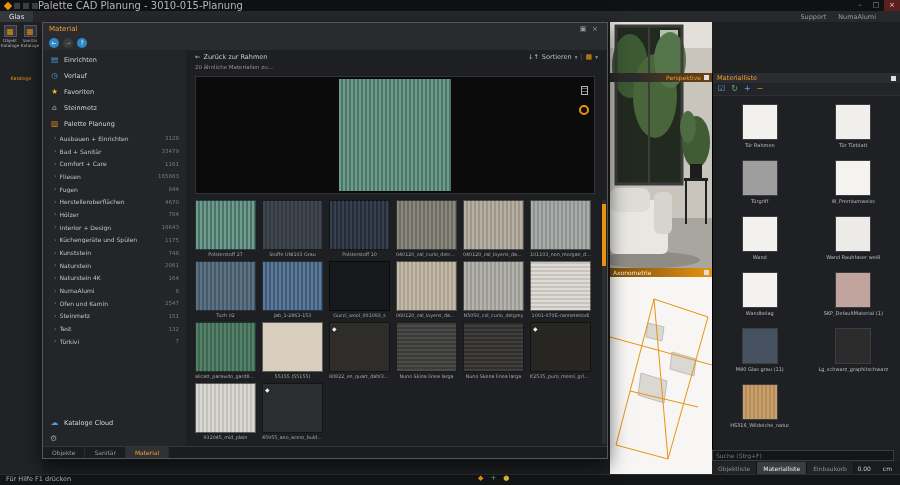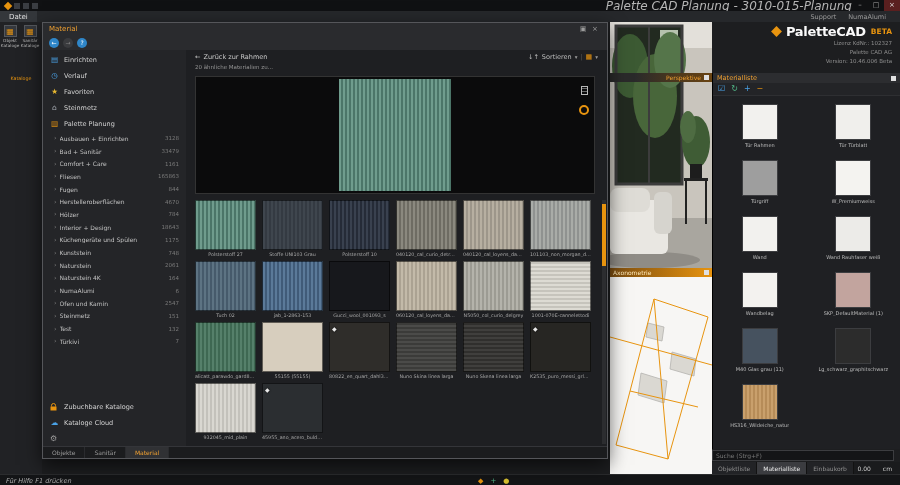--- a/index.html
+++ b/index.html
@@ -5,29 +5,29 @@
   * { margin:0; padding:0; box-sizing:border-box; }
   html,body { background:#000; }
   body { font-family:"DejaVu Sans", sans-serif; }
   .app { position:relative; width:900px; height:485px; background:#1d1e20; overflow:hidden; color:#c8c8c8; }
 
   
   .titlebar { position:absolute; top:0; left:0; right:0; height:11px; background:#101113; display:flex; align-items:center; }
   .tb-left { display:flex; gap:3px; padding-left:5px; align-items:center; }
   .tb-logo { width:6px; height:6px; background:#e8940f; transform:rotate(45deg); }
   .tb-sq { width:6px; height:6px; background:#3a3d42; }
-  .tb-title { flex:1; text-align:right; font-size:12px; color:#b5b5b5;font-style:italic; }
+  .tb-title { flex:1; text-align:left; font-size:10px; color:#b5b5b5; }
   .tb-controls { display:flex; }
   .tb-btn { width:16px; text-align:center; font-size:7px; color:#a8a8a8; line-height:11px; }
   .tb-btn.close { background:#5a1f1f; color:#ddd; }
 
   
   .menubar { position:absolute; top:11px; left:0; right:0; height:11px; background:#26282b; display:flex; align-items:center; font-size:7px; }
   .menu-datei { padding:0 9px; height:100%; display:flex; align-items:center; background:#34373b; color:#e0e0e0; }
-  .menu-right { margin-left:auto; display:flex; gap:12px; padding-right:14px; font-size:6.5px; color:#9a9a9a; }
+  .menu-right { margin-left:auto; display:flex; gap:12px; padding-right:24px; font-size:6.5px; color:#9a9a9a; }
 
   
   .left-rail { position:absolute; top:22px; left:0; width:42px; bottom:11px; background:#212225; }
   .rail-items { display:flex; }
   .rail-item { width:20px; padding-top:3px; text-align:center; }
   .rail-ico { width:13px; height:12px; margin:0 auto 1px; background:#35383d; border:1px solid #54575c; color:#e8940f; font-size:8px; line-height:11px; }
   .rail-label { font-size:4.2px; color:#b5b5b5; line-height:1.2; }
   .rail-group { position:absolute; top:54px; width:100%; text-align:center; font-size:4.8px; color:#e8940f; }
 
   
@@ -61,21 +61,21 @@
   .search-row { position:absolute; left:712px; top:450px; width:182px; height:11px; background:#141517; border:1px solid #3c3d40; display:flex; align-items:center; padding:0 3px; }
   .search-row input { width:100%; background:transparent; border:0; outline:0; color:#ddd; font-size:6px; font-family:"DejaVu Sans",sans-serif; }
   .search-row input::placeholder { color:#7a7a7a; }
 
   .right-tabs { position:absolute; left:712px; top:462px; right:0; height:12px; display:flex; align-items:stretch; background:#1a1b1d; font-size:6px; }
   .rtab { padding:0 6px; display:flex; align-items:center; color:#8f8f8f; background:#222326; border-right:1px solid #121212; }
   .rtab.active { background:#3b3c40; color:#ececec; }
   .coords { margin-left:auto; display:flex; gap:12px; align-items:center; padding-right:8px; color:#cfcfcf; font-size:6px; }
 
   
-  .statusbar { position:absolute; left:0; right:0; bottom:0; height:11px; background:#141517; border-top:1px solid #2b2c2e; display:flex; align-items:flex-end; padding:0 6px; font-size:6.5px; color:#b0b0b0;font-style:italic; }
+  .statusbar { position:absolute; left:0; right:0; bottom:0; height:11px; background:#141517; border-top:1px solid #2b2c2e; display:flex; align-items:flex-start; padding:0 6px; font-size:6.5px; color:#b0b0b0; }
   .sb-icons { position:absolute; left:478px; display:flex; gap:7px; font-size:7px; line-height:1; }
 
   
   .dialog { position:absolute; left:42px; top:22px; width:566px; height:437px; background:#2a2b2e; border:1px solid #55565a; box-shadow:0 6px 18px rgba(0,0,0,.65); display:flex; flex-direction:column; z-index:5; }
   .dlg-titlebar { height:12px; display:flex; align-items:center; padding:0 6px; }
   .dlg-title { flex:1; font-size:7px; color:#f0a030; }
   .dlg-tbico { width:12px; text-align:center; font-size:7px; color:#9c9c9c; }
   .dlg-toolbar { height:15px; display:flex; align-items:center; gap:4px; padding:0 6px; }
   .circ { width:10px; height:10px; border-radius:50%; display:flex; align-items:center; justify-content:center; font-size:6px; }
   .circ.back, .circ.help { background:#2f86c8; color:#fff; }
@@ -133,51 +133,41 @@
     </div>
     <div class="tb-title">Palette CAD Planung - 3010-015-Planung</div>
     <div class="tb-controls">
       <span class="tb-btn">–</span>
       <span class="tb-btn">□</span>
       <span class="tb-btn close">×</span>
     </div>
   </div>
 
   <div class="menubar">
-    <div class="menu-datei">Datei</div>
+    <div class="menu-datei">Glas</div>
     <div class="menu-right">
       <span>Support</span>
       <span>NumaAlumi</span>
     </div>
   </div>
 
   <div class="left-rail">
     <div class="rail-items">
       <div class="rail-item">
           <div class="rail-ico">▦</div>
           <div class="rail-label">Objekt Kataloge</div>
         </div>
         <div class="rail-item">
           <div class="rail-ico">▦</div>
           <div class="rail-label">Sanitär Kataloge</div>
         </div>
     </div>
     <div class="rail-group">Kataloge</div>
   </div>
 
-  <div class="branding">
-    <div class="logo-row">
-      <span class="logo-cube"></span>
-      <span class="logo-text">PaletteCAD</span>
-      <span class="logo-beta">BETA</span>
-    </div>
-    <div class="brand-line">Lizenz KdNr.: 102327</div>
-    <div class="brand-line">Palette CAD AG</div>
-    <div class="brand-line">Version: 10.46.006 Beta</div>
-  </div>
 
   <div class="viewport-persp">
     <div class="vp-header">
       <span class="vp-title">Perspektive</span>
       <span class="vp-sq"></span>
     </div>
     <svg width="102" height="246" viewBox="0 0 102 246">
       <rect width="102" height="246" fill="#c9c5bd"></rect>
       <rect width="102" height="26" fill="#e3e0da"></rect>
       <rect y="196" width="102" height="50" fill="#a9a69f"></rect>
@@ -428,29 +418,20 @@
               <span class="tree-count">132</span>
             </div>
             <div class="tree-item">
               <span class="tree-chev"></span>
               <span class="tree-label">Türkivi</span>
               <span class="tree-count">7</span>
             </div>
         </div>
         <div class="side-bottom">
           <div class="side-item">
-            <span class="side-ico">
-              <svg class="lock-svg" width="7" height="8" viewBox="0 0 7 8">
-                  <path d="M1.5 3.5 V2.5 a2 2 0 0 1 4 0 V3.5" fill="none" stroke="#e8940f" stroke-width="1"></path>
-                  <rect x="0.5" y="3.5" width="6" height="4" fill="#e8940f"></rect>
-                </svg>
-            </span>
-            <span>Zubuchbare Kataloge</span>
-          </div>
-          <div class="side-item">
             <span class="side-ico" style="color:#4aa3e8">☁</span>
             <span>Kataloge Cloud</span>
           </div>
           <div class="gear-row">
             <span>⚙</span>
           </div>
         </div>
       </div>
 
       <div class="dlg-content">

